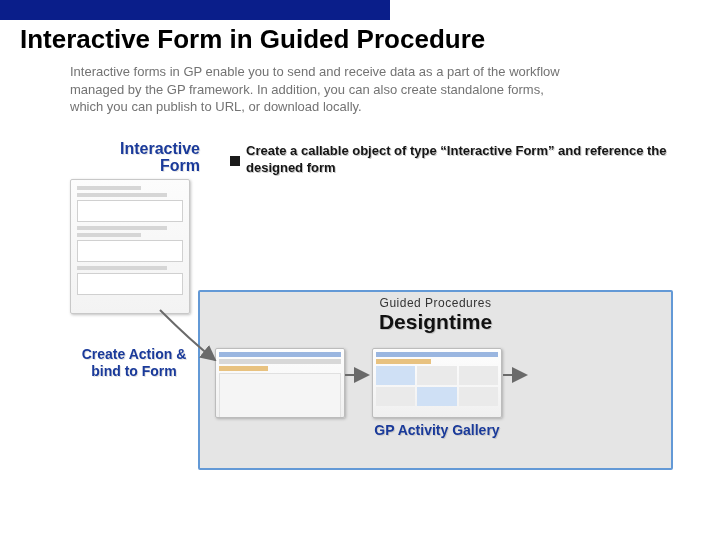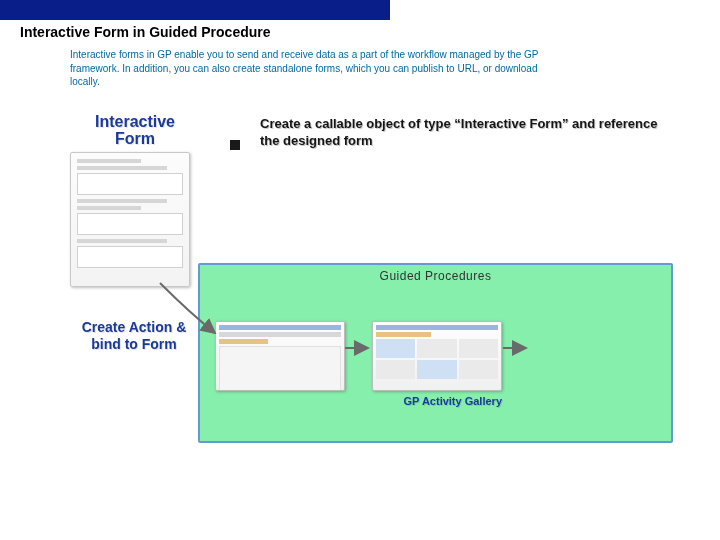--- a/index.html
+++ b/index.html
@@ -10,49 +10,49 @@
     font-family: Arial, Helvetica, sans-serif;
     position: relative;
     overflow: hidden;
   }
   .topbar {
     width: 390px;
     height: 20px;
     background: #0a1e8a;
   }
   .title {
-    font-size: 14px;
+    font-size: 26px;
     font-weight: 700;
     color: #000;
     padding: 4px 0 8px 20px;
   }
   .intro {
-    font-size: 10px;
+    font-size: 13px;
     line-height: 1.35;
-    color: #0369a1;
+    color: #737373;
     padding: 0 60px 0 70px;
     max-width: 620px;
   }
   .diagram {
     position: relative;
     margin: 24px 0 0 40px;
     width: 640px;
     height: 330px;
   }
   .form-block {
     position: absolute;
     left: 30px;
     top: 0;
     width: 130px;
   }
   .form-label {
     color: #1a3a9a;
     font-weight: 700;
     font-size: 16px;
-    text-align: center;
+    text-align: right;
     line-height: 1.1;
     margin-bottom: 4px;
     text-shadow: 1px 1px 0 rgba(0,0,0,0.1);
   }
   .form-thumb {
     width: 120px;
     height: 135px;
     background: linear-gradient(180deg,#fcfcfc,#f3f3f3);
     border: 1px solid #c8c8c8;
     border-radius: 2px;
@@ -73,22 +73,22 @@
     background: #fff;
   }
   .bullets {
     position: absolute;
     left: 190px;
     top: 2px;
     width: 440px;
   }
   .bullets .item {
     display: flex;
-    align-items: flex-end;
-    gap: 20px;
+    align-items: center;
+    gap: 6px;
     color: #151515;
     font-weight: 700;
     font-size: 13px;
     line-height: 1.35;
     margin-bottom: 10px;
     text-shadow: 1px 1px 0.5px rgba(100,100,100,0.35);
   }
   .bullets .sq {
     width: 10px;
     height: 10px;
@@ -97,21 +97,21 @@
     margin-top: 3px;
   }
   .flow-box {
     position: absolute;
     left: 158px;
     top: 150px;
     width: 475px;
     height: 180px;
     border: 2px solid #6399d6;
     border-radius: 2px;
-    background: #86efac;
+    background: #e5e5e5;
     text-decoration: underline;
   }
   .flow-header {
     position: absolute;
     top: 4px;
     left: 0;
     right: 0;
     text-align: center;
   }
   .flow-sub {
@@ -146,24 +146,24 @@
     display: grid;
     grid-template-columns: 1fr 1fr 1fr;
     gap: 2px;
     height: 40px;
   }
   .shot .cell { background: #eaeaea; }
   .shot .cell.accent { background: #cfe0f5; }
   .shot .wide { height: 48px; background: #f5f5f5; border: 1px solid #e0e0e0; }
   .panel-label {
     margin-top: 4px;
-    text-align: right;
+    text-align: center;
     font-weight: 700;
     color: #1a3a9a;
-    font-size: 11px;
+    font-size: 14px;
     line-height: 1.2;
     text-shadow: 1px 1px 0 rgba(0,0,0,0.12);
   }
   .p1 { left: 15px; top: 56px; }
   .p2 { left: 172px; top: 56px; }
   .p3 { left: 330px; top: 56px; }
   .create-action {
     position: absolute;
     left: 34px;
     top: 206px;
@@ -216,20 +216,21 @@
       <span class="sq"></span>
       <span>Create a callable object of type “Interactive Form” and reference the designed form</span>
     </div>
   </div>
 
   <div class="create-action">Create Action &amp; bind to Form</div>
 
   <div class="flow-box">
     <div class="flow-header">
       <div class="flow-sub">Guided Procedures</div>
+      <div class="flow-main">Designtime</div>
     </div>
 
     <div class="panel p1">
       <div class="shot">
         <div class="bar blue"></div>
         <div class="bar"></div>
         <div class="bar orange" style="width:40%"></div>
         <div class="wide"></div>
       </div>
       <div class="panel-label"></div>

